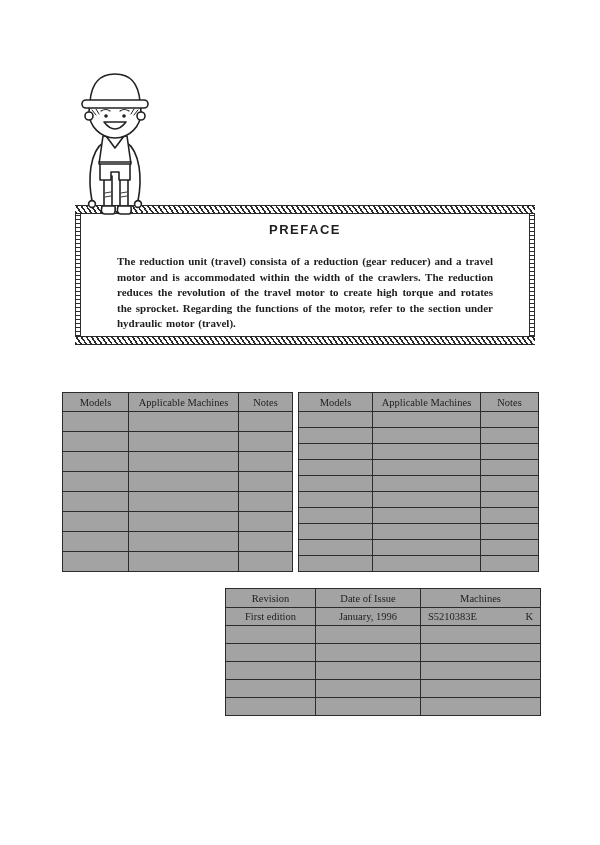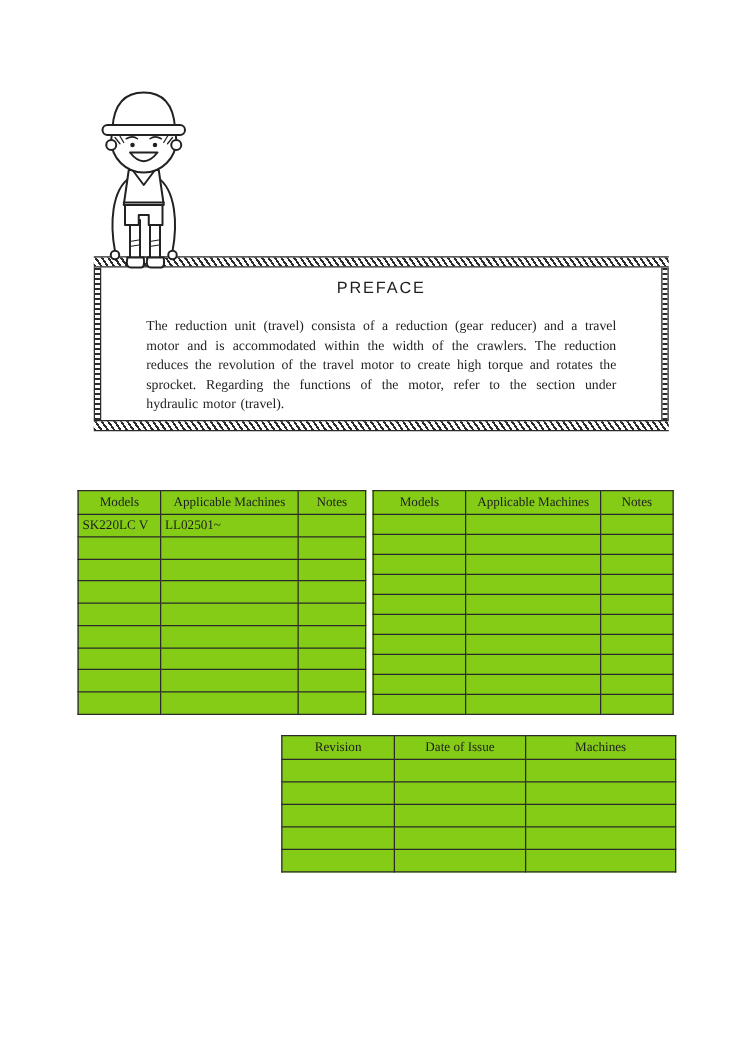--- a/index.html
+++ b/index.html
@@ -9,42 +9,42 @@
     font-family:"Liberation Serif","DejaVu Serif",serif;
     overflow:hidden;
   }
 
   
   .boy{position:absolute;left:62px;top:58px;z-index:3;}
 
   
   .preface-box{
     position:absolute;left:75px;top:205px;width:460px;height:140px;
-    background:#fff;z-index:1;box-sizing:border-box;
+    background:#fff;z-index:1;box-sizing:border-box;font-weight:bold;
   }
   .band{position:absolute;box-sizing:border-box;
     background:repeating-linear-gradient(55deg,#2b2b2b 0 1.6px,transparent 1.6px 4.2px);}
   .band-top{left:0;right:0;top:0;height:9px;border-top:1px solid #2b2b2b;border-bottom:1px solid #2b2b2b;}
   .band-bottom{left:0;right:0;bottom:0;height:9px;border-top:1px solid #2b2b2b;border-bottom:1px solid #2b2b2b;}
   .band-left{top:9px;bottom:9px;left:0;width:6px;border-left:1px solid #2b2b2b;border-right:1px solid #2b2b2b;
     background:repeating-linear-gradient(0deg,#2b2b2b 0 1.4px,transparent 1.4px 4px);}
   .band-right{top:9px;bottom:9px;right:0;width:6px;border-left:1px solid #2b2b2b;border-right:1px solid #2b2b2b;
     background:repeating-linear-gradient(0deg,#2b2b2b 0 1.4px,transparent 1.4px 4px);}
   .preface-content{position:absolute;left:6px;right:6px;top:9px;bottom:9px;padding:8px 19px 0;}
   .preface-title{
     text-align:center;font-family:"Liberation Sans","DejaVu Sans",sans-serif;
     font-size:13px;letter-spacing:1.5px;margin-bottom:6px;
   }
   .preface-body{
     margin:17px;font-size:11px;line-height:15.5px;text-align:justify;
     word-spacing:1px;
   }
 
   
-  table.t{border-collapse:collapse;table-layout:fixed;background:#84cc16;}
+  table.t{border-collapse:collapse;table-layout:fixed;background:#a3a3a3;}
   table.t th,table.t td{
     border:1px solid #2b2b2b;font-weight:normal;
     font-size:10.5px;padding:1px 3px;overflow:hidden;white-space:nowrap;
   }
   table.t th{text-align:center;height:16px;}
   table.t td{text-align:left;height:13px;}
 
   .models-wrap{position:absolute;left:62px;top:392px;display:flex;gap:5px;z-index:1;}
   table.models-left{width:230px;}
   table.models-right{width:240px;}
@@ -117,25 +117,20 @@
         </colgroup>
       <thead>
         <tr>
           <th>Models</th>
           <th>Applicable Machines</th>
           <th>Notes</th>
         </tr>
       </thead>
       <tbody>
         <tr>
-          <td>SK220LC V</td>
-          <td>LL02501~</td>
-          <td></td>
-        </tr>
-        <tr>
             <td></td>
             <td></td>
             <td></td>
           </tr>
         <tr>
             <td></td>
             <td></td>
             <td></td>
           </tr>
         <tr>
@@ -247,20 +242,30 @@
       </colgroup>
     <thead>
       <tr>
         <th>Revision</th>
         <th>Date of Issue</th>
         <th>Machines</th>
       </tr>
     </thead>
     <tbody>
       <tr>
+        <td>First edition</td>
+        <td>January, 1996</td>
+        <td>
+          <div class="remarks-flex">
+            <span>S5210383E</span>
+            <span>K</span>
+          </div>
+        </td>
+      </tr>
+      <tr>
           <td></td>
           <td></td>
           <td></td>
         </tr>
       <tr>
           <td></td>
           <td></td>
           <td></td>
         </tr>
       <tr>

